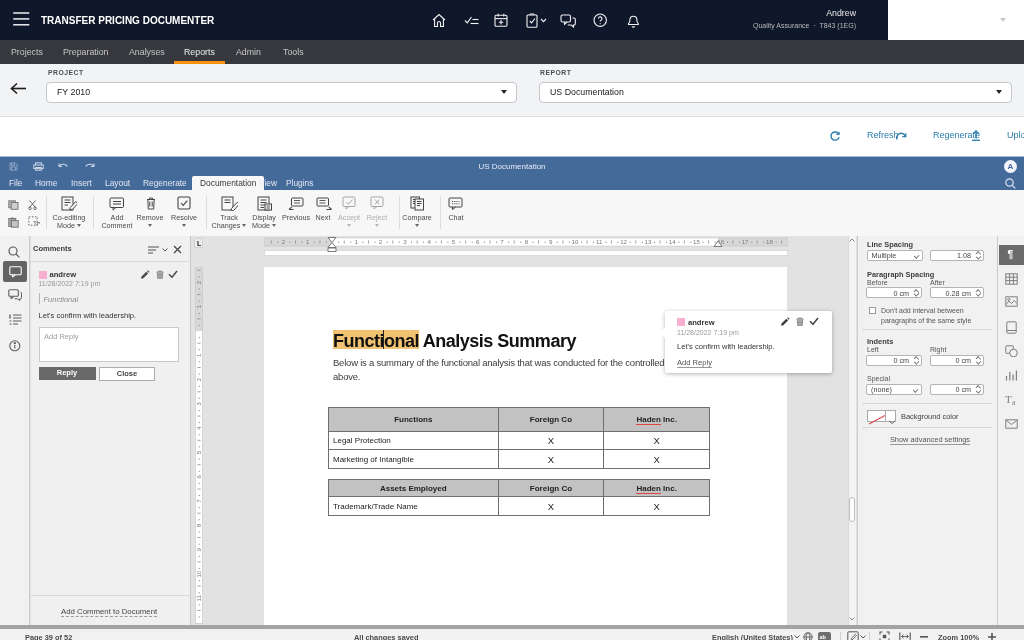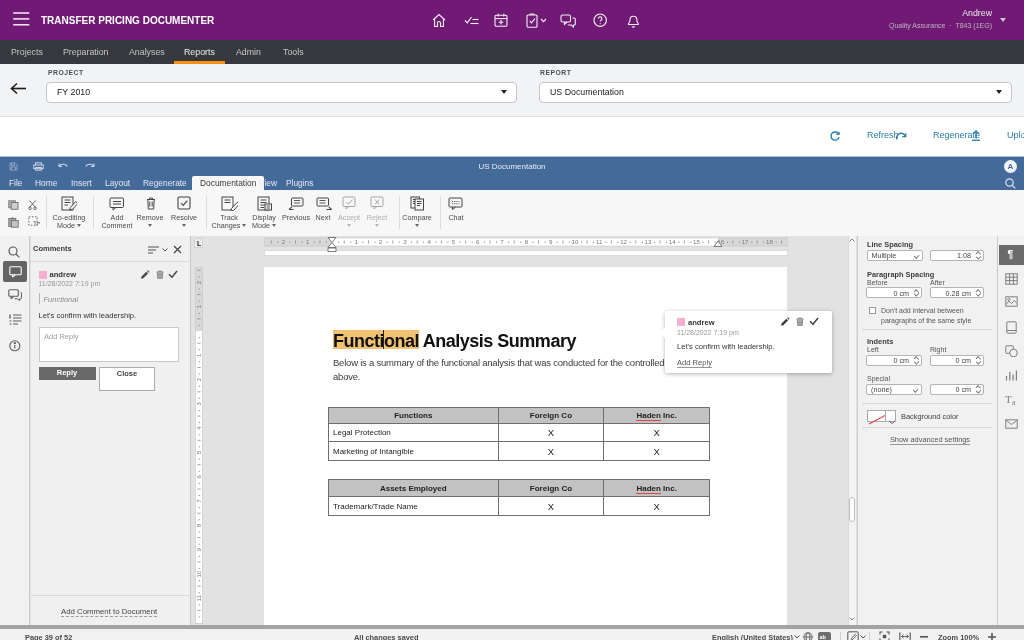--- a/index.html
+++ b/index.html
@@ -1,21 +1,21 @@
 <!DOCTYPE html>
 <html><head>
 <meta charset="utf-8">
 <style>
 * { margin:0; padding:0; box-sizing:border-box; }
 html,body { width:1024px; height:640px; overflow:hidden; font-family:"Liberation Sans", sans-serif; }
 .abs { position:absolute; }
 #root { position:relative; width:1024px; height:640px; background:#fff; overflow:hidden; }
 
 
-#topbar { position:absolute; left:0; top:0; width:1024px; height:40px; background:#701a75; }
+#topbar { position:absolute; left:0; top:0; width:888px; height:40px; background:#0f172a; }
 #apptitle { position:absolute; left:41px; top:14.5px; font-size:10px; font-weight:bold; letter-spacing:0px; color:#fff; white-space:nowrap; }
 #userbox { position:absolute; right:32px; top:8px; text-align:right; }
 #userbox .nm { font-size:8.8px; color:#e8e8e8; }
 #userbox .sub { font-size:7px; color:#b9b9b9; margin-top:3.5px; }
 
 
 #navbar { position:absolute; left:0; top:40px; width:1024px; height:24px; background:#36383e; box-shadow:0 1.5px 2.5px rgba(40,40,48,0.45); }
 .navtab { position:absolute; top:47px; font-size:8.8px; color:#c6c6c6; }
 #rep-underline { position:absolute; left:174px; top:61px; width:51px; height:3px; background:#f8920e; }
 
@@ -501,21 +501,21 @@
   <div id="page"></div>
 
   <div class="abs" style="left:333px;top:330px;width:85.5px;height:18.5px;background:#f0c272;"></div>
   <div class="abs doc" style="left:333px;top:331.5px;line-height:18.5px;font-size:18px;font-weight:bold;letter-spacing:-0.5px;color:#111;white-space:nowrap;">Functional Analysis Summary</div>
   <div class="abs" style="left:383px;top:330px;width:1px;height:19px;background:#222;"></div>
 
   <div class="abs doc" style="left:333px;top:355.5px;width:460px;font-size:9.5px;line-height:14px;letter-spacing:-0.22px;color:#3c3c3c;">Below is a summary of the functional analysis that was conducted for the controlled transactions identified<br>above.</div>
 
   <table class="abs doc" style="left:328px;top:407px;width:382px;border-collapse:collapse;font-size:8px;color:#222;" cellspacing="0">
     <tbody>
-        <tr style="height:16px;background:#c2c2c2;">
+        <tr style="height:24px;background:#c2c2c2;">
       <td style="border:1px solid #6f6f6f;width:170px;text-align:center;font-weight:bold;">Functions</td>
       <td style="border:1px solid #6f6f6f;width:106px;text-align:center;font-weight:bold;">Foreign Co</td>
       <td style="border:1px solid #6f6f6f;width:106px;text-align:center;font-weight:bold;"><span style="border-bottom:1.2px solid #e04545;">Haden</span> Inc.</td>
     </tr>
     <tr style="height:18px;background:#fff;">
       <td style="border:1px solid #6f6f6f;padding-left:4px;">Legal Protection</td>
       <td style="border:1px solid #6f6f6f;text-align:center;font-size:9.5px;">X</td>
       <td style="border:1px solid #6f6f6f;text-align:center;font-size:9.5px;">X</td>
     </tr>
     <tr style="height:19px;background:#fff;">
@@ -594,21 +594,21 @@
   <div class="abs" style="left:38.5px;top:280px;font-size:7px;color:#999;">11/28/2022 7:19 pm</div>
 
   <div class="abs" style="left:38.5px;top:293px;width:1.5px;height:11px;background:#b5b5b5;"></div>
   <div class="abs" style="left:43.5px;top:294.5px;font-size:7.5px;font-style:italic;color:#8a8a8a;">Functional</div>
   <div class="abs" style="left:38.5px;top:311px;font-size:7.6px;color:#333;">Let's confirm with leadership.</div>
 
   <div class="abs" style="left:38.5px;top:327px;width:140px;height:34.5px;background:#fff;border:1px solid #c9c9c9;"></div>
   <div class="abs" style="left:44px;top:331.5px;font-size:7.5px;color:#9c9c9c;">Add Reply</div>
 
   <div class="abs" style="left:38.5px;top:367px;width:57px;height:12.5px;background:#696969;color:#fff;font-size:7.5px;font-weight:bold;text-align:center;line-height:12.5px;">Reply</div>
-  <div class="abs" style="left:99px;top:367px;width:56px;height:24px;background:#fff;border:1px solid #ababab;color:#3f3f3f;font-size:7.5px;font-weight:bold;text-align:center;line-height:11px;">Close</div>
+  <div class="abs" style="left:99px;top:367px;width:56px;height:14px;background:#fff;border:1px solid #ababab;color:#3f3f3f;font-size:7.5px;font-weight:bold;text-align:center;line-height:11px;">Close</div>
 
   <div class="abs" style="left:31px;top:595px;width:160px;height:1px;background:#dadada;"></div>
   <div class="abs" style="left:61px;top:606.5px;font-size:7.8px;color:#444;border-bottom:1px dashed #9a9a9a;padding-bottom:0px;">Add Comment to Document</div>
 
   <div id="cpopup">
     <div class="tail"></div>
     <div class="abs" style="left:12px;top:7px;width:8px;height:8px;background:#f8aed0;"></div>
     <div class="abs" style="left:23px;top:6.5px;font-size:7.6px;font-weight:bold;color:#333;">andrew</div>
     <svg class="abs" style="left:116px;top:6px" width="10" height="9" fill="#3f3f3f">
         <path d="M0.5 6.5 l4.8-4.8 1.8 1.8 -4.8 4.8 -2.3 0.5 z M6 1 l0.8-0.8 1.8 1.8 -0.8 0.8 z"></path>

